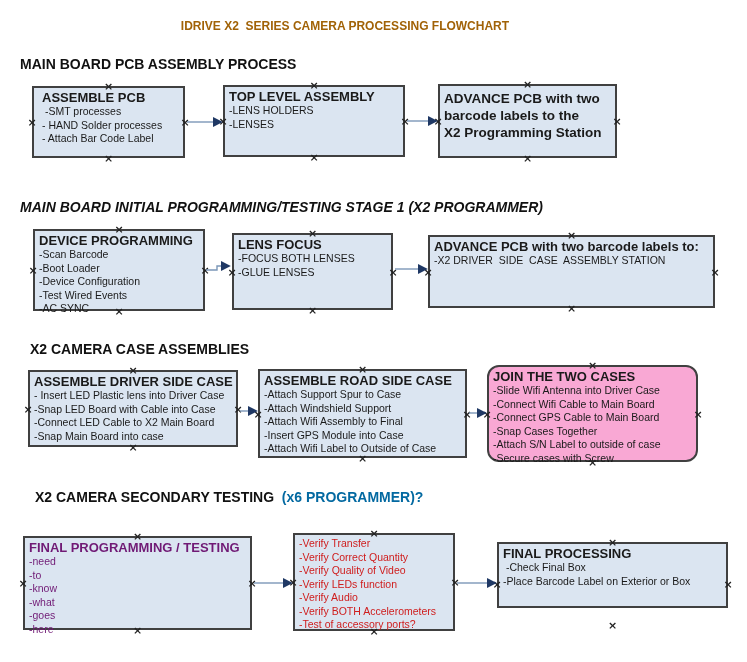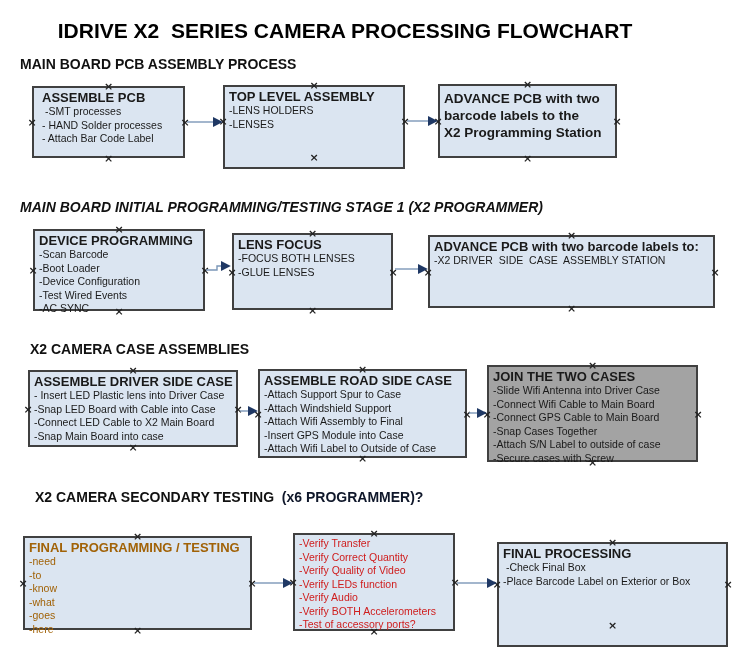--- a/index.html
+++ b/index.html
@@ -2,21 +2,21 @@
 <html><head>
 <meta charset="utf-8">
 <style>
   html,body{margin:0;padding:0;background:#ffffff;}
   #canvas{
     position:relative;width:747px;height:662px;background:#ffffff;
     font-family:"Liberation Sans",sans-serif;overflow:hidden;color:#1a1a1a;
   }
   .page-title{
     position:absolute;top:19px;left:0;width:690px;text-align:center;
-    font-weight:bold;font-size:21px;white-space:pre;color:#000000;letter-spacing:0;
+    font-weight:bold;font-size:12px;white-space:pre;color:#a16207;letter-spacing:0;
   }
   .section-header{
     position:absolute;font-weight:bold;font-size:14px;white-space:pre;color:#111;
   }
   .flow-box{
     position:absolute;box-sizing:border-box;border:2px solid #404040;
     background:#dbe5f1;padding:2px 3px 0 4px;overflow:visible;
   }
   .box-title{font-weight:bold;font-size:13px;line-height:15px;white-space:pre-line;}
   .bold-block .box-title{font-size:13.5px;line-height:17px;padding-top:2px;}
@@ -36,21 +36,21 @@
     <div class="flow-box" style="left: 32px; top: 86px; width: 153px; height: 72px; background: rgb(219, 229, 241); border-color: rgb(64, 64, 64); padding-left: 8px;">
       <div class="box-title">ASSEMBLE PCB</div>
       <div class="box-item"> -SMT processes</div>
       <div class="box-item">- HAND Solder processes</div>
       <div class="box-item">- Attach Bar Code Label</div>
     </div>
     <span class="edge-marker" style="left: 108.5px; top: 86px;">×</span>
     <span class="edge-marker" style="left: 108.5px; top: 158px;">×</span>
     <span class="edge-marker" style="left: 32px; top: 122px;">×</span>
     <span class="edge-marker" style="left: 185px; top: 122px;">×</span>
-    <div class="flow-box" style="left: 223px; top: 85px; width: 182px; height: 84px; background: rgb(219, 229, 241); border-color: rgb(64, 64, 64);">
+    <div class="flow-box" style="left: 223px; top: 85px; width: 182px; height: 72px; background: rgb(219, 229, 241); border-color: rgb(64, 64, 64);">
       <div class="box-title">TOP LEVEL ASSEMBLY</div>
       <div class="box-item">-LENS HOLDERS</div>
       <div class="box-item">-LENSES</div>
     </div>
     <span class="edge-marker" style="left: 314px; top: 85px;">×</span>
     <span class="edge-marker" style="left: 314px; top: 157px;">×</span>
     <span class="edge-marker" style="left: 223px; top: 121px;">×</span>
     <span class="edge-marker" style="left: 405px; top: 121px;">×</span>
     <div class="flow-box bold-block" style="left: 438px; top: 84px; width: 179px; height: 74px; background: rgb(219, 229, 241); border-color: rgb(64, 64, 64);">
       <div class="box-title">ADVANCE PCB with two
@@ -108,35 +108,35 @@
       <div class="box-item">-Attach Support Spur to Case</div>
       <div class="box-item">-Attach Windshield Support</div>
       <div class="box-item">-Attach Wifi Assembly to Final</div>
       <div class="box-item">-Insert GPS Module into Case</div>
       <div class="box-item">-Attach Wifi Label to Outside of Case</div>
     </div>
     <span class="edge-marker" style="left: 362.5px; top: 369px;">×</span>
     <span class="edge-marker" style="left: 362.5px; top: 458px;">×</span>
     <span class="edge-marker" style="left: 258px; top: 413.5px;">×</span>
     <span class="edge-marker" style="left: 467px; top: 413.5px;">×</span>
-    <div class="flow-box" style="left: 487px; top: 365px; width: 211px; height: 97px; background: #a3a3a3; border-color: rgb(64, 64, 64);">
+    <div class="flow-box" style="left: 487px; top: 365px; width: 211px; height: 97px; background: #f9a8d4; border-color: rgb(64, 64, 64); border-radius: 12px;">
       <div class="box-title">JOIN THE TWO CASES</div>
       <div class="box-item">-Slide Wifi Antenna into Driver Case</div>
       <div class="box-item">-Connect Wifi Cable to Main Board</div>
       <div class="box-item">-Connect GPS Cable to Main Board</div>
       <div class="box-item">-Snap Cases Together</div>
       <div class="box-item">-Attach S/N Label to outside of case</div>
       <div class="box-item">-Secure cases with Screw</div>
     </div>
     <span class="edge-marker" style="left: 592.5px; top: 365px;">×</span>
     <span class="edge-marker" style="left: 592.5px; top: 462px;">×</span>
     <span class="edge-marker" style="left: 487px; top: 413.5px;">×</span>
     <span class="edge-marker" style="left: 698px; top: 413.5px;">×</span>
-    <div class="section-header" style="left: 35px; top: 489px;"><span>X2 CAMERA SECONDARY TESTING  </span><span style="color: #0f172a;">(x6 PROGRAMMER)?</span></div>
-    <div class="flow-box" style="left: 23px; top: 536px; width: 229px; height: 94px; background: rgb(219, 229, 241); border-color: rgb(64, 64, 64); color: #a16207;">
+    <div class="section-header" style="left: 35px; top: 489px;"><span>X2 CAMERA SECONDARY TESTING  </span><span style="color: #0369a1;">(x6 PROGRAMMER)?</span></div>
+    <div class="flow-box" style="left: 23px; top: 536px; width: 229px; height: 94px; background: rgb(219, 229, 241); border-color: rgb(64, 64, 64); color: #701a75;">
       <div class="box-title">FINAL PROGRAMMING / TESTING</div>
       <div class="box-item">-need</div>
       <div class="box-item">-to</div>
       <div class="box-item">-know</div>
       <div class="box-item">-what</div>
       <div class="box-item">-goes</div>
       <div class="box-item">-here</div>
     </div>
     <span class="edge-marker" style="left: 137.5px; top: 536px;">×</span>
     <span class="edge-marker" style="left: 137.5px; top: 630px;">×</span>
@@ -148,21 +148,21 @@
       <div class="box-item">-Verify Quality of Video</div>
       <div class="box-item">-Verify LEDs function</div>
       <div class="box-item">-Verify Audio</div>
       <div class="box-item">-Verify BOTH Accelerometers</div>
       <div class="box-item">-Test of accessory ports?</div>
     </div>
     <span class="edge-marker" style="left: 374px; top: 533px;">×</span>
     <span class="edge-marker" style="left: 374px; top: 631px;">×</span>
     <span class="edge-marker" style="left: 293px; top: 582px;">×</span>
     <span class="edge-marker" style="left: 455px; top: 582px;">×</span>
-    <div class="flow-box" style="left: 497px; top: 542px; width: 231px; height: 105px; background: rgb(219, 229, 241); border-color: rgb(64, 64, 64);">
+    <div class="flow-box" style="left: 497px; top: 542px; width: 231px; height: 66px; background: rgb(219, 229, 241); border-color: rgb(64, 64, 64);">
       <div class="box-title">FINAL PROCESSING</div>
       <div class="box-item"> -Check Final Box</div>
       <div class="box-item">-Place Barcode Label on Exterior or Box</div>
     </div>
     <span class="edge-marker" style="left: 612.5px; top: 542px;">×</span>
     <span class="edge-marker" style="left: 612.5px; top: 625px;">×</span>
     <span class="edge-marker" style="left: 497px; top: 583.5px;">×</span>
     <span class="edge-marker" style="left: 728px; top: 583.5px;">×</span>
     <svg width="747" height="662" class="conn-svg">
       <defs>

